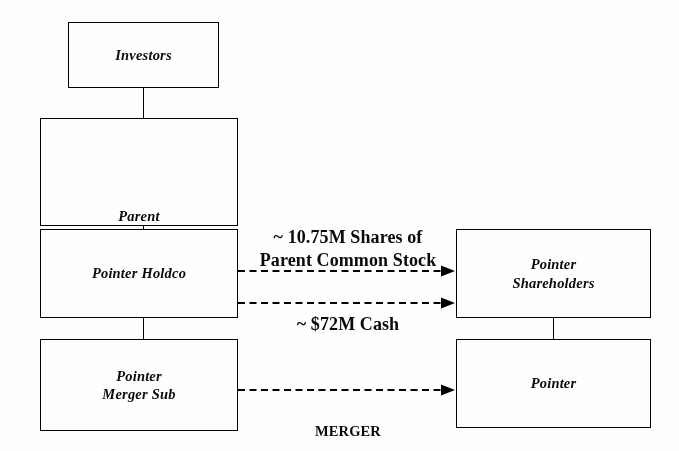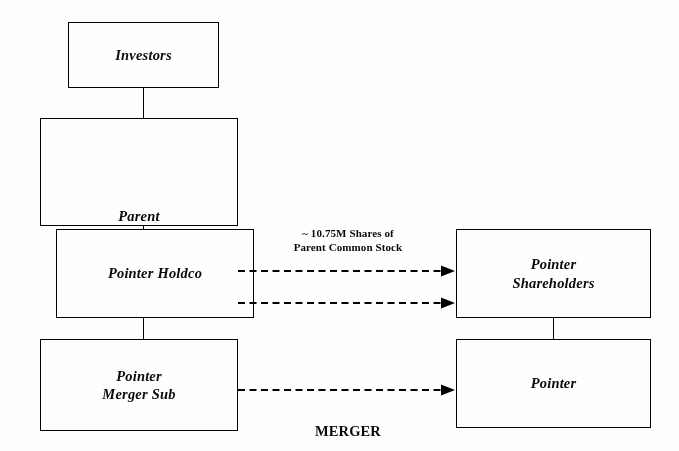--- a/index.html
+++ b/index.html
@@ -35,21 +35,21 @@
     letter-spacing: 0.2px;
   }
   .connector {
     position: absolute;
     background: #000000;
     width: 1.6px;
   }
   .edge-label {
     position: absolute;
     font-weight: bold;
-    font-size: 11px;
+    font-size: 18px;
     line-height: 1.28;
     color: #0a0a0a;
     text-align: center;
     white-space: pre-line;
     letter-spacing: 0.1px;
   }
   .arrow-svg {
     position: absolute;
     overflow: visible;
   }
@@ -68,21 +68,21 @@
   <div class="connector" style="left:552.5px; top:317px; height:22px;"></div>
 
   <div class="box" style="left:68px; top:22px; width:151px; height:66px;">
     <span class="box-label">Investors</span>
   </div>
 
   <div class="box" style="left:40px; top:118px; width:198px; height:108px;align-items:flex-end;">
     <span class="box-label">Parent</span>
   </div>
 
-  <div class="box" style="left:56px; top:229px; width:198px; height:89px;">
+  <div class="box" style="left:40px; top:229px; width:198px; height:89px;">
     <span class="box-label">Pointer Holdco</span>
   </div>
 
   <div class="box" style="left:40px; top:339px; width:198px; height:92px;">
     <span class="box-label">Pointer
 Merger Sub</span>
   </div>
 
   <div class="box" style="left:456px; top:229px; width:195px; height:89px;">
     <span class="box-label">Pointer
@@ -104,16 +104,17 @@
   </svg>
 
   <svg class="arrow-svg" style="left:238px; top:381px;" width="218" height="18">
     <line x1="0" y1="9" x2="204" y2="9" stroke="#000000" stroke-width="2" stroke-dasharray="7,4.5"></line>
     <polygon points="203,3.5 217,9 203,14.5" fill="#000000"></polygon>
   </svg>
 
   <div class="edge-label" style="left:248px; top:226px; width:200px;">~ 10.75M Shares of
 Parent Common Stock</div>
 
+  <div class="edge-label" style="left:248px; top:313px; width:200px;">~ $72M Cash</div>
 
   <div class="edge-label" style="left:248px; top:398px; width:200px; font-size:14.5px;margin-top:24px;">MERGER</div>
 
 </div>
 
 </body></html>

